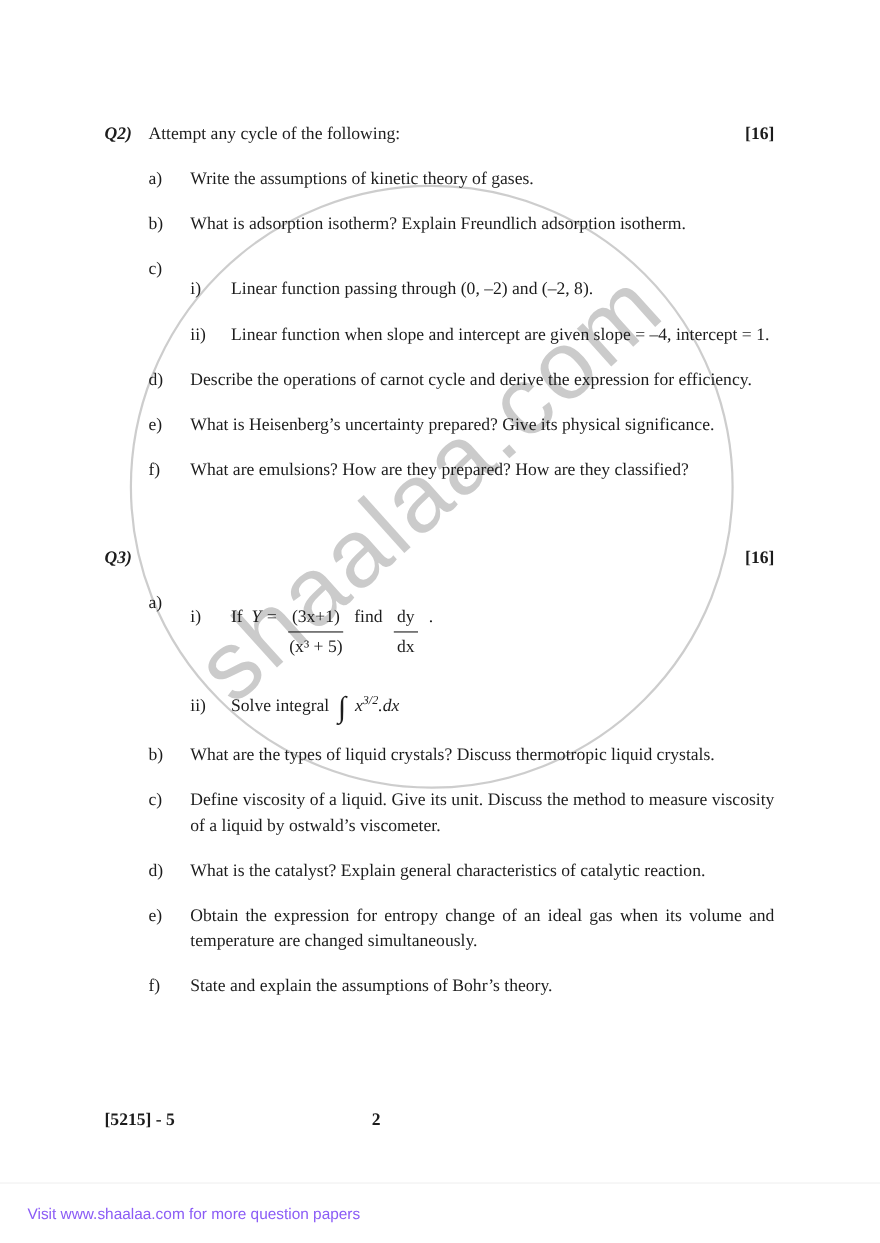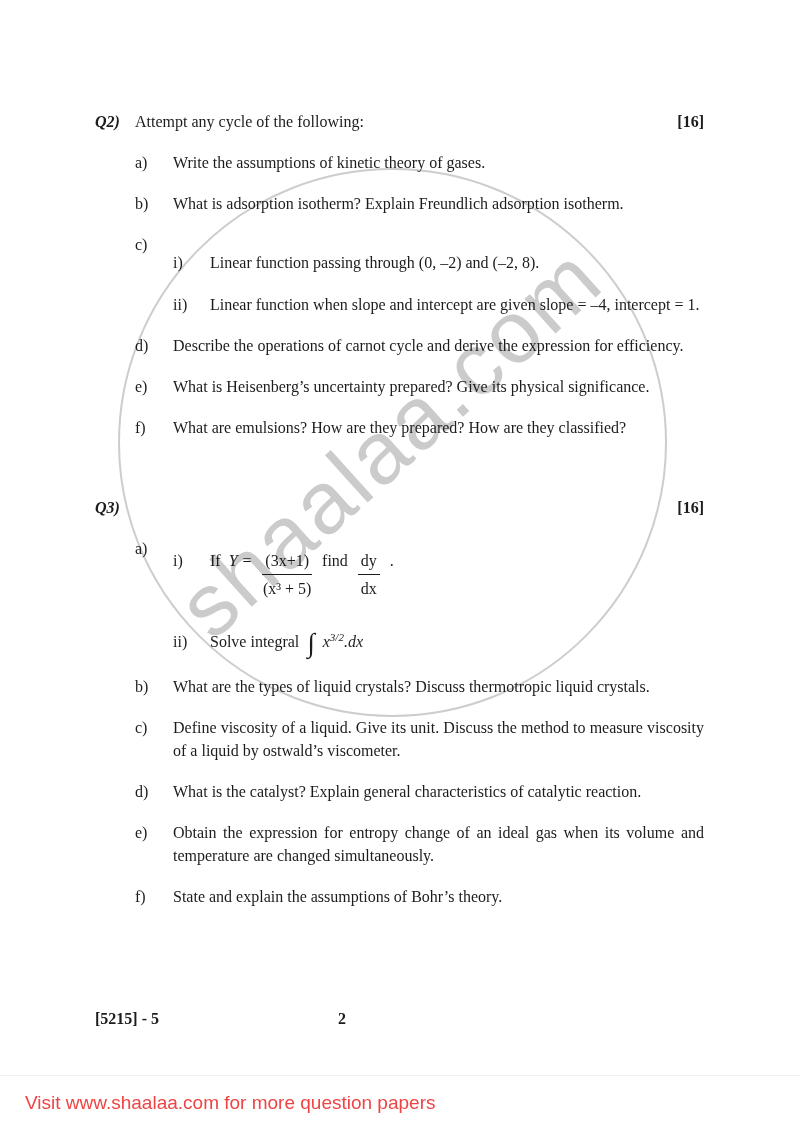--- a/index.html
+++ b/index.html
@@ -159,22 +159,22 @@
     right: 0;
     bottom: 0;
     height: 54px;
     z-index: 3;
     background: #ffffff;
     border-top: 1px solid #f0f0f0;
     display: flex;
     align-items: center;
     padding-left: 25px;
     font-family: "Liberation Sans", "DejaVu Sans", sans-serif;
-    font-size: 19px;
-    color: #ef4444;
+    font-size: 14px;
+    color: #8b5cf6;
   }
 </style>
 </head>
 <body>
 
 <div class="page">
 
   <div class="watermark">
     <div class="watermark-circle"></div>
     <div class="watermark-text">shaalaa.com</div>

